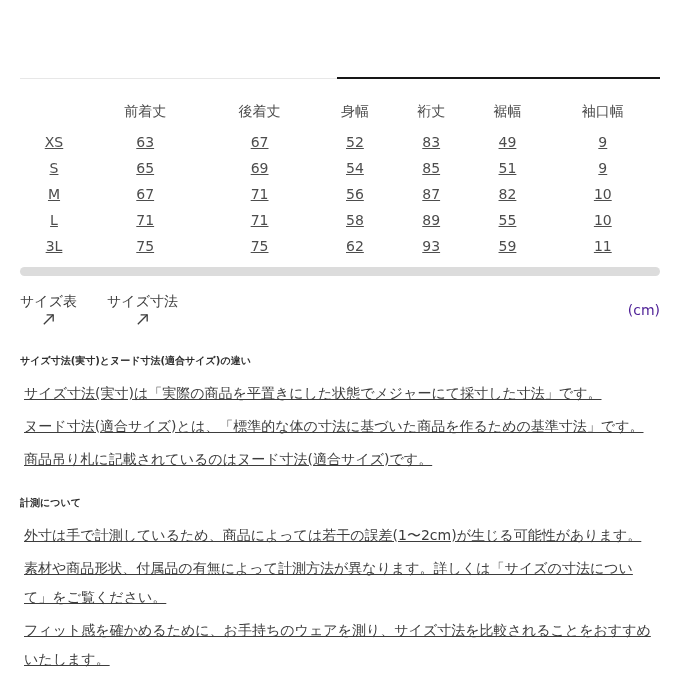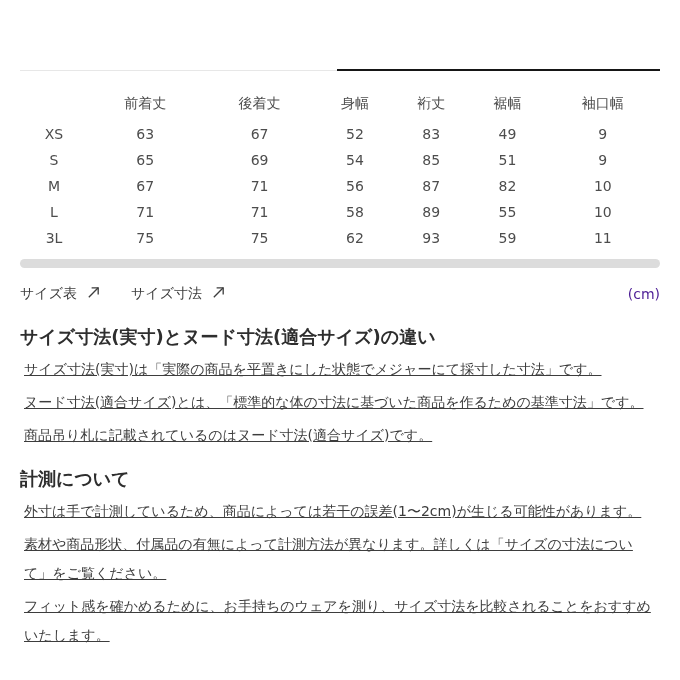--- a/index.html
+++ b/index.html
@@ -1,46 +1,46 @@
 <!DOCTYPE html>
 <html><head>
 <meta charset="utf-8">
 <style>
   * { margin:0; padding:0; box-sizing:border-box; }
   html,body { width:680px; height:680px; background:#fff; }
   body { font-family:"DejaVu Sans","Liberation Sans",sans-serif; color:#3f3f3f; }
-  .page { width:680px; height:680px; background:#fff; padding:4px 20px; overflow:hidden; }
+  .page { width:680px; height:680px; background:#fff; padding:12px 20px; overflow:hidden; }
 
   
   .hscroll-top { position:relative; margin-top:65px; height:2px; }
   .hscroll-top .track { position:absolute; left:0; right:0; top:1px; height:1px; background:#e7e7e7; }
   .hscroll-top .thumb { position:absolute; right:0; top:0; width:50.5%; height:2px; background:#161616; }
 
   
   table.size-table { width:100%; border-collapse:collapse; margin-top:16px;
                      font-size:14px; color:#4d4d4d; }
   table.size-table th, table.size-table td { font-weight:400; text-align:center; padding:0; }
   table.size-table thead th { height:34px; vertical-align:middle; }
-  table.size-table tbody td { height:26px; vertical-align:middle; }
+  table.size-table tbody td { height:26px; vertical-align:middle;text-decoration:underline; }
   table.size-table .col-size { width:68px; }
 
   
   .hscroll-bottom { height:9px; background:#dcdcdc; border-radius:5px; margin-top:8px; }
 
   
   .links-row { display:flex; align-items:center; margin-top:17px; font-size:14px; color:#3d3d3d; }
-  .link-item { display:inline-flex; align-items:flex-start; gap:9px; cursor:pointer; }
+  .link-item { display:inline-flex; align-items:center; gap:1px; cursor:pointer;flex-direction:column; }
   .link-item + .link-item { margin-left:30px; }
   .arrow-svg { width:15px; height:15px; display:block; }
   .unit { margin-left:auto; color:#4c1d95; }
 
   
   .section { margin-top:19px; font-size:14px; line-height:29px; color:#3d3d3d; }
   .section + .section { margin-top:14px; }
-  .section h2 { font-size:18px; font-weight:700; line-height:29px; color:#2e2e2e; }
+  .section h2 { font-size:10px; font-weight:700; line-height:29px; color:#2e2e2e; }
   .section p { margin:4px;text-decoration:underline; }
 </style>
 </head>
 <body>
 
 <div class="page">
 
   <div class="hscroll-top">
     <div class="track"></div>
     <div class="thumb"></div>

